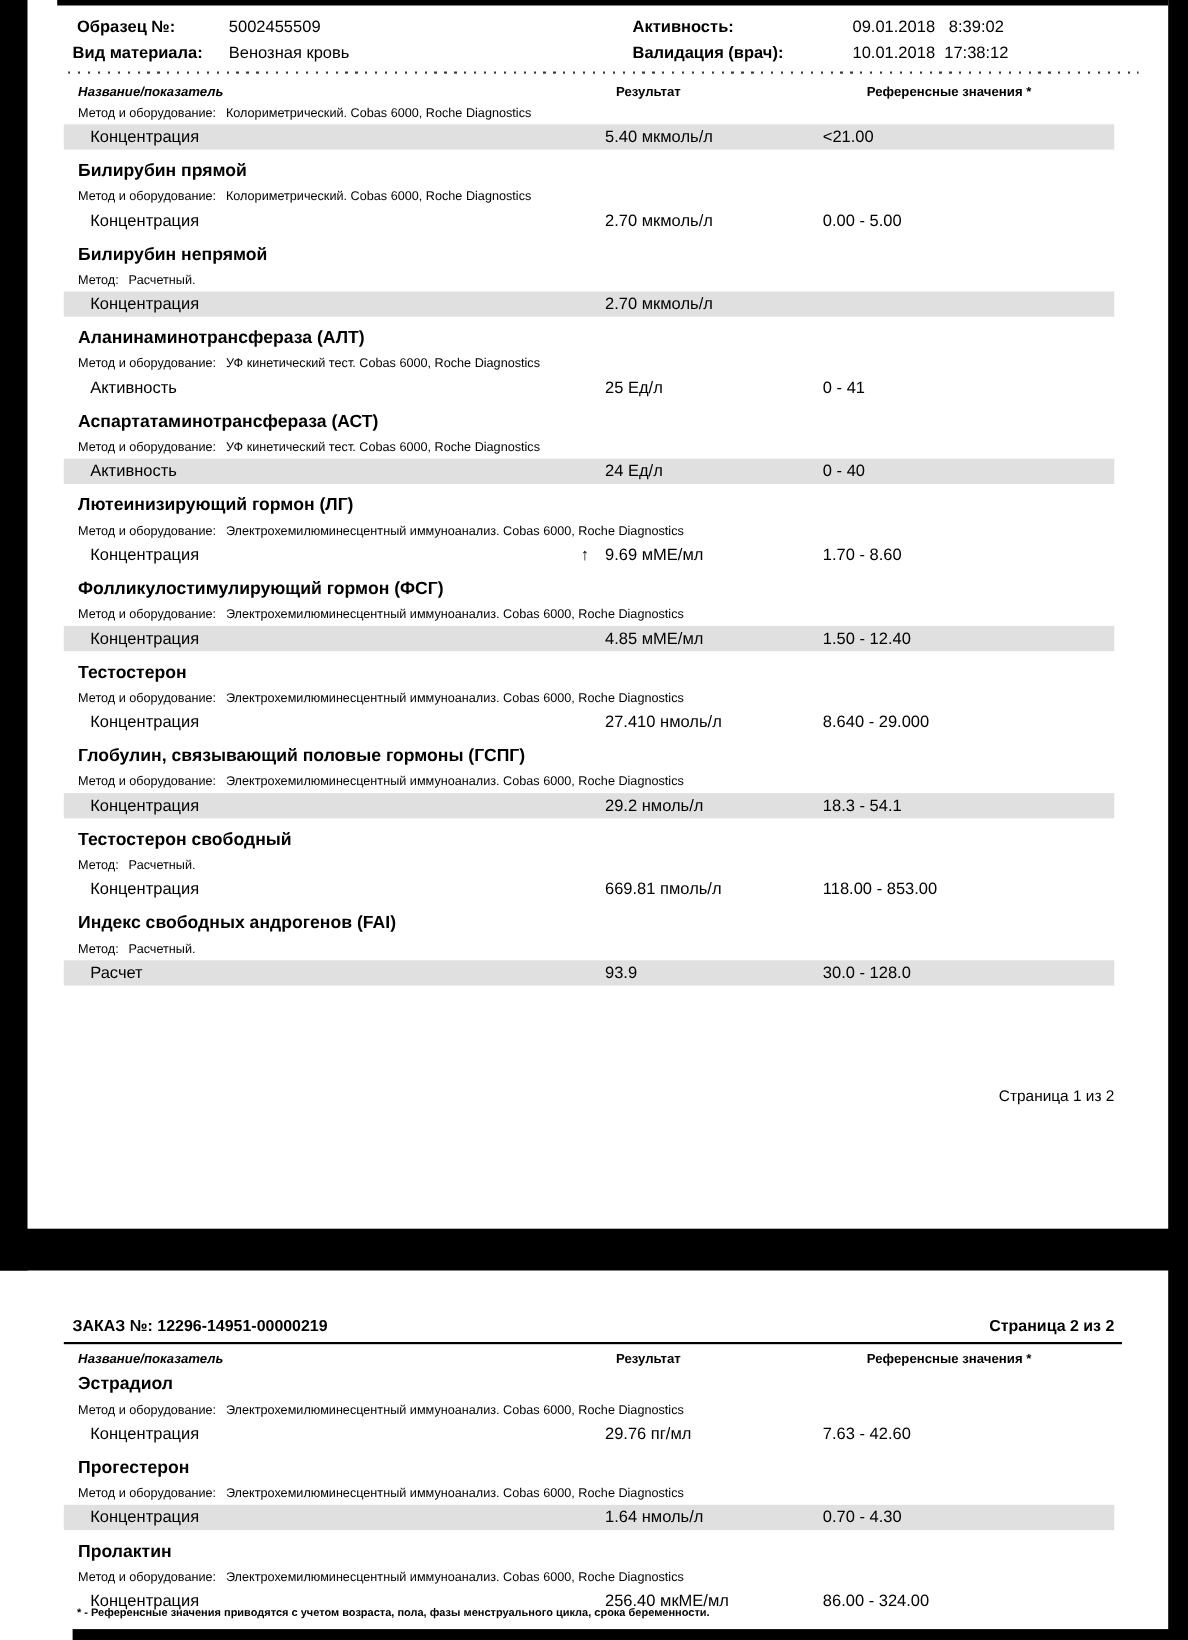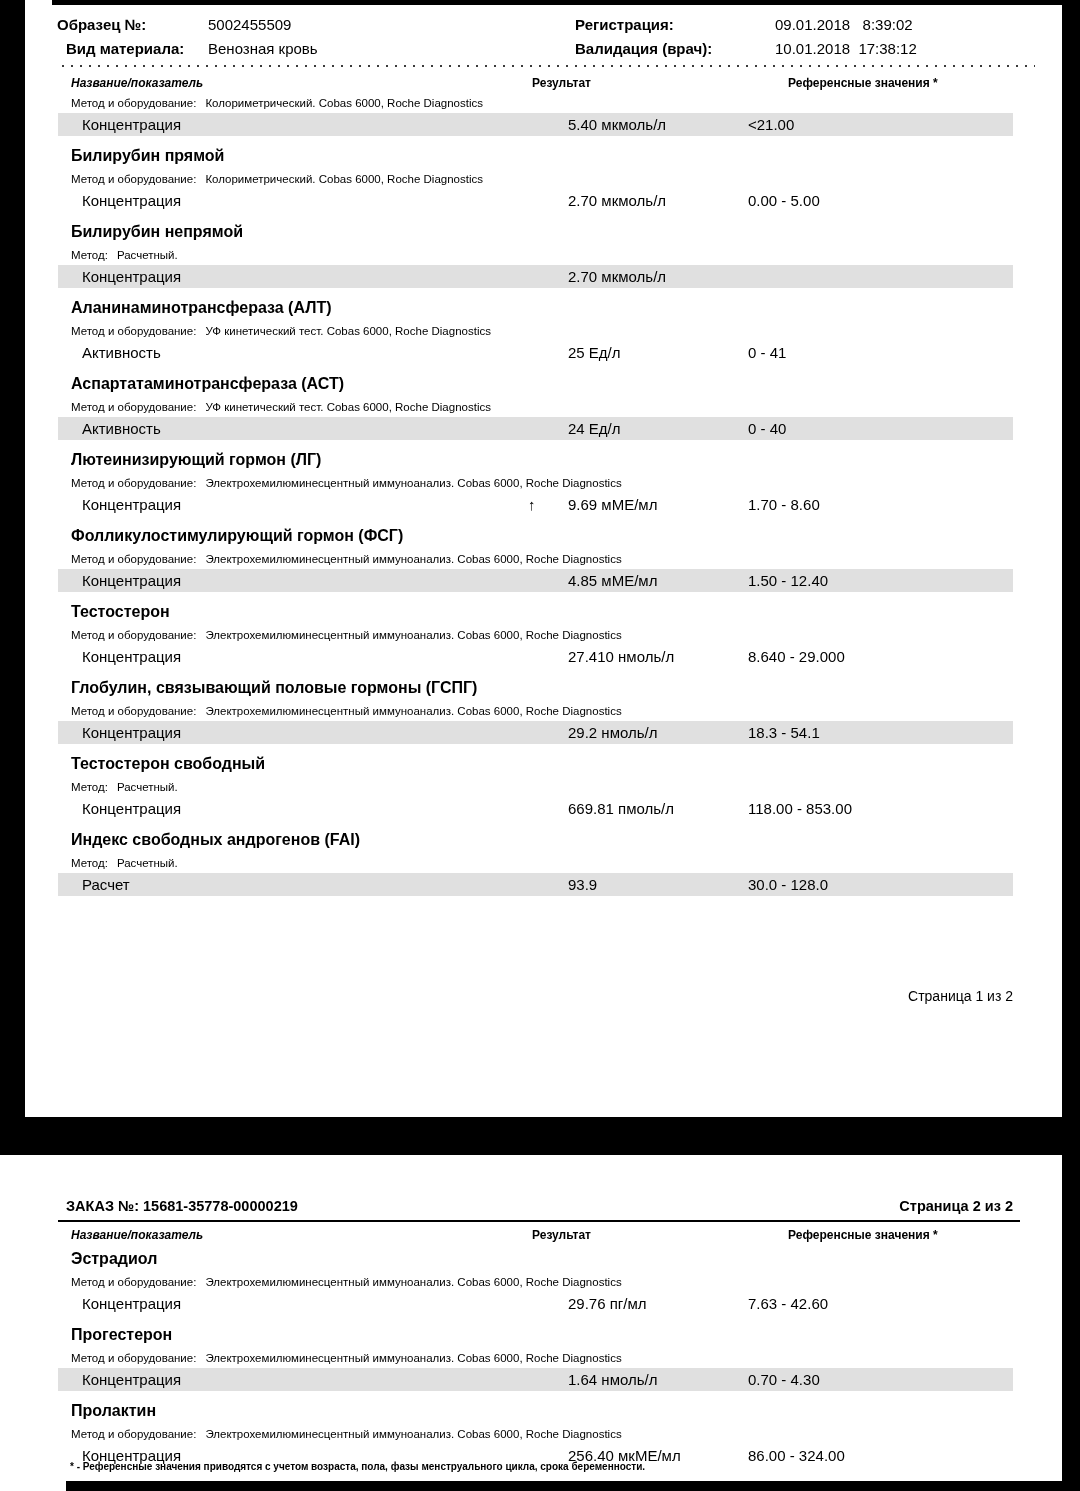--- a/index.html
+++ b/index.html
@@ -9,51 +9,51 @@
   .bar{position:absolute;background:#000;}
   .bar-top{left:52px;top:0;width:1010px;height:5px;}
   .bar-left{left:0;top:0;width:25px;height:1155px;}
   .bar-right{left:1062px;top:0;width:18px;height:1491px;}
   .band-pagebreak{left:0;top:1117px;width:1080px;height:38px;}
   .bar-bottom{left:66px;top:1481px;width:1014px;height:10px;}
 
   
   .hdr{position:absolute;top:13px;left:0;width:1062px;font-size:15px;line-height:24px;}
   .hdr .lbl{font-weight:bold;}
-  .hdr-l1-lbl{position:absolute;left:57px;top:0;}
+  .hdr-l1-lbl{position:absolute;left:70px;top:0;}
   .hdr-l2-lbl{position:absolute;left:66px;top:24px;}
   .hdr-l1-val{position:absolute;left:208px;top:0;white-space:pre;}
   .hdr-l2-val{position:absolute;left:208px;top:24px;white-space:pre;}
   .hdr-r1-lbl{position:absolute;left:575px;top:0;}
   .hdr-r2-lbl{position:absolute;left:575px;top:24px;}
   .hdr-r1-val{position:absolute;left:775px;top:0;white-space:pre;}
   .hdr-r2-val{position:absolute;left:775px;top:24px;white-space:pre;}
 
   .dotted{position:absolute;top:65px;left:62px;width:973px;height:2px;
           background-image:repeating-linear-gradient(to right,#3a3a3a 0 2px,transparent 2px 9px);}
 
   .colhead{position:absolute;left:58px;width:955px;height:16px;font-size:12px;font-weight:bold;}
   .colhead .c-name{position:absolute;left:13px;top:0;font-style:italic;}
-  .colhead .c-res{position:absolute;left:474px;top:0;}
+  .colhead .c-res{position:absolute;left:502px;top:0;}
   .colhead .c-ref{position:absolute;left:730px;top:0;}
   .colhead-1{top:76px;}
   .colhead-2{top:1228px;}
 
   .tests{position:absolute;left:58px;width:955px;}
   .tests-1{top:94px;}
   .tests-2{top:1246px;}
   .sec{margin-bottom:7px;}
   .sec-title{font-size:16px;font-weight:bold;line-height:20px;padding:3px 0 4px 13px;}
   .sec-method{font-size:11.5px;line-height:18px;padding-left:13px;}
   .sec-method .m-lbl{margin-right:9px;}
   .sec-row{position:relative;height:23px;line-height:23px;font-size:15px;margin-top:1px;}
   .sec-row.shaded{background:#e0e0e0;}
   .row-label{padding-left:24px;}
   .row-flag{position:absolute;left:470px;top:0;font-size:15px;}
-  .row-result{position:absolute;left:510px;top:0;}
+  .row-result{position:absolute;left:492px;top:0;}
   .row-ref{position:absolute;left:690px;top:0;}
 
   .pagelabel{position:absolute;font-size:14px;}
   .pagelabel-1{top:988px;right:67px;}
 
   .order-line{position:absolute;top:1196px;left:58px;width:962px;border-bottom:2px solid #000;
               padding:0 0 4px 8px;font-size:14.5px;font-weight:bold;line-height:20px;box-sizing:border-box;}
   .order-line .pg2{float:right;margin-right:7px;}
 
   .footnote{position:absolute;top:1461px;left:70px;font-size:10px;font-weight:600;}
@@ -67,21 +67,21 @@
   <div class="bar bar-left"></div>
   <div class="bar bar-right"></div>
   <div class="bar band-pagebreak"></div>
   <div class="bar bar-bottom"></div>
 
   <div class="hdr">
     <span class="lbl hdr-l1-lbl">Образец №:</span>
     <span class="hdr-l1-val">5002455509</span>
     <span class="lbl hdr-l2-lbl">Вид материала:</span>
     <span class="hdr-l2-val">Венозная кровь</span>
-    <span class="lbl hdr-r1-lbl">Регистрация:</span>
+    <span class="lbl hdr-r1-lbl">Активность:</span>
     <span class="hdr-r1-val">09.01.2018   8:39:02</span>
     <span class="lbl hdr-r2-lbl">Валидация (врач):</span>
     <span class="hdr-r2-val">10.01.2018  17:38:12</span>
   </div>
 
   <div class="dotted"></div>
 
   <div class="colhead colhead-1">
     <span class="c-name">Название/показатель</span>
     <span class="c-res">Результат</span>
@@ -229,21 +229,21 @@
       <span class="row-result">93.9</span>
       <span class="row-ref">30.0 - 128.0</span>
     </div>
   </div>
 </div>
 
   <div class="pagelabel pagelabel-1">Страница 1 из 2</div>
 
   <div class="order-line">
     <span class="pg2">Страница 2 из 2</span>
-    <span>ЗАКАЗ №: 15681-35778-00000219</span>
+    <span>ЗАКАЗ №: 12296-14951-00000219</span>
   </div>
 
   <div class="colhead colhead-2">
     <span class="c-name">Название/показатель</span>
     <span class="c-res">Результат</span>
     <span class="c-ref">Референсные значения *</span>
   </div>
 
   <div class="tests tests-2">
   <div class="sec">

